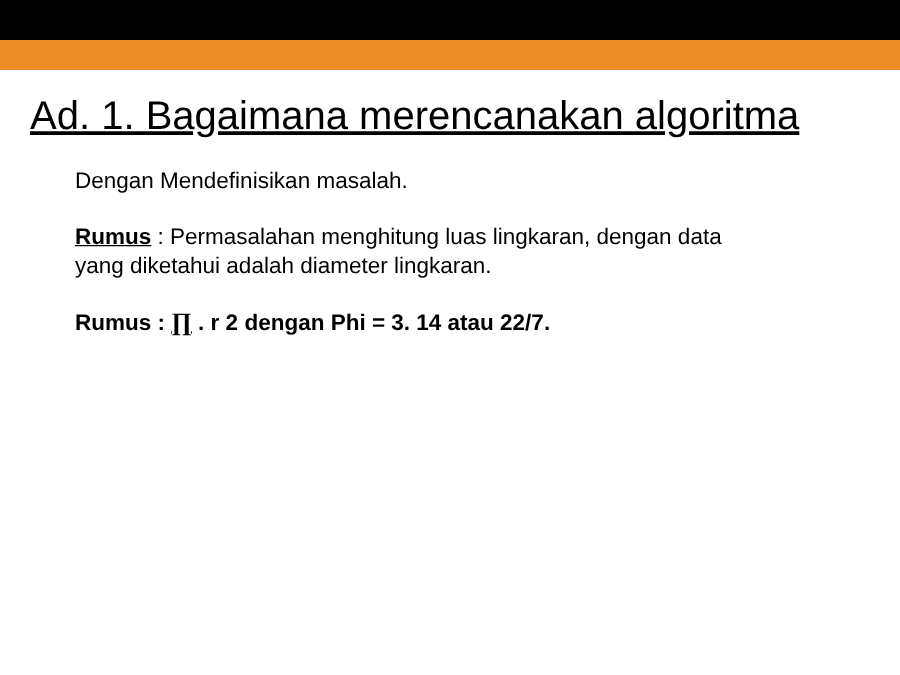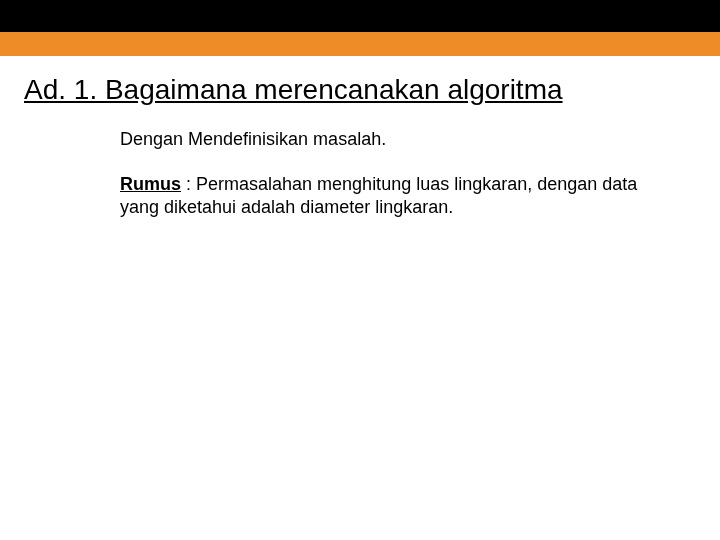--- a/index.html
+++ b/index.html
@@ -19,27 +19,27 @@
   }
   .top-orange {
     width: 100%;
     height: 24px;
     background: #ee8d28;
   }
   .content {
     padding: 18px 24px 0 24px;
   }
   .heading {
-    font-size: 28px;
+    font-size: 32px;
     font-weight: normal;
     margin: 0 0 22px 0;
     text-decoration: underline;
   }
   .body-block {
-    margin-left: 96px;
+    margin-left: 36px;
     max-width: 560px;
   }
   .para {
     font-size: 18px;
     line-height: 1.28;
     margin: 0 0 22px 0;
   }
   .bold { font-weight: bold; }
   .uline { text-decoration: underline; }
   .formula .pi {
@@ -56,14 +56,17 @@
 <div class="content">
   <h1 class="heading">Ad. 1.  Bagaimana merencanakan algoritma</h1>
 
   <div class="body-block">
     <p class="para">Dengan Mendefinisikan masalah.</p>
 
     <p class="para">
       <span class="bold uline">Rumus</span><span> : Permasalahan menghitung luas lingkaran, dengan data yang diketahui adalah diameter lingkaran.</span>
     </p>
 
+    <p class="para bold formula">
+      <span>Rumus : </span><span class="pi uline">∏</span><span> . r 2 dengan  Phi =  3. 14 atau 22/7.</span>
+    </p>
   </div>
 </div>
 
 </body></html>

